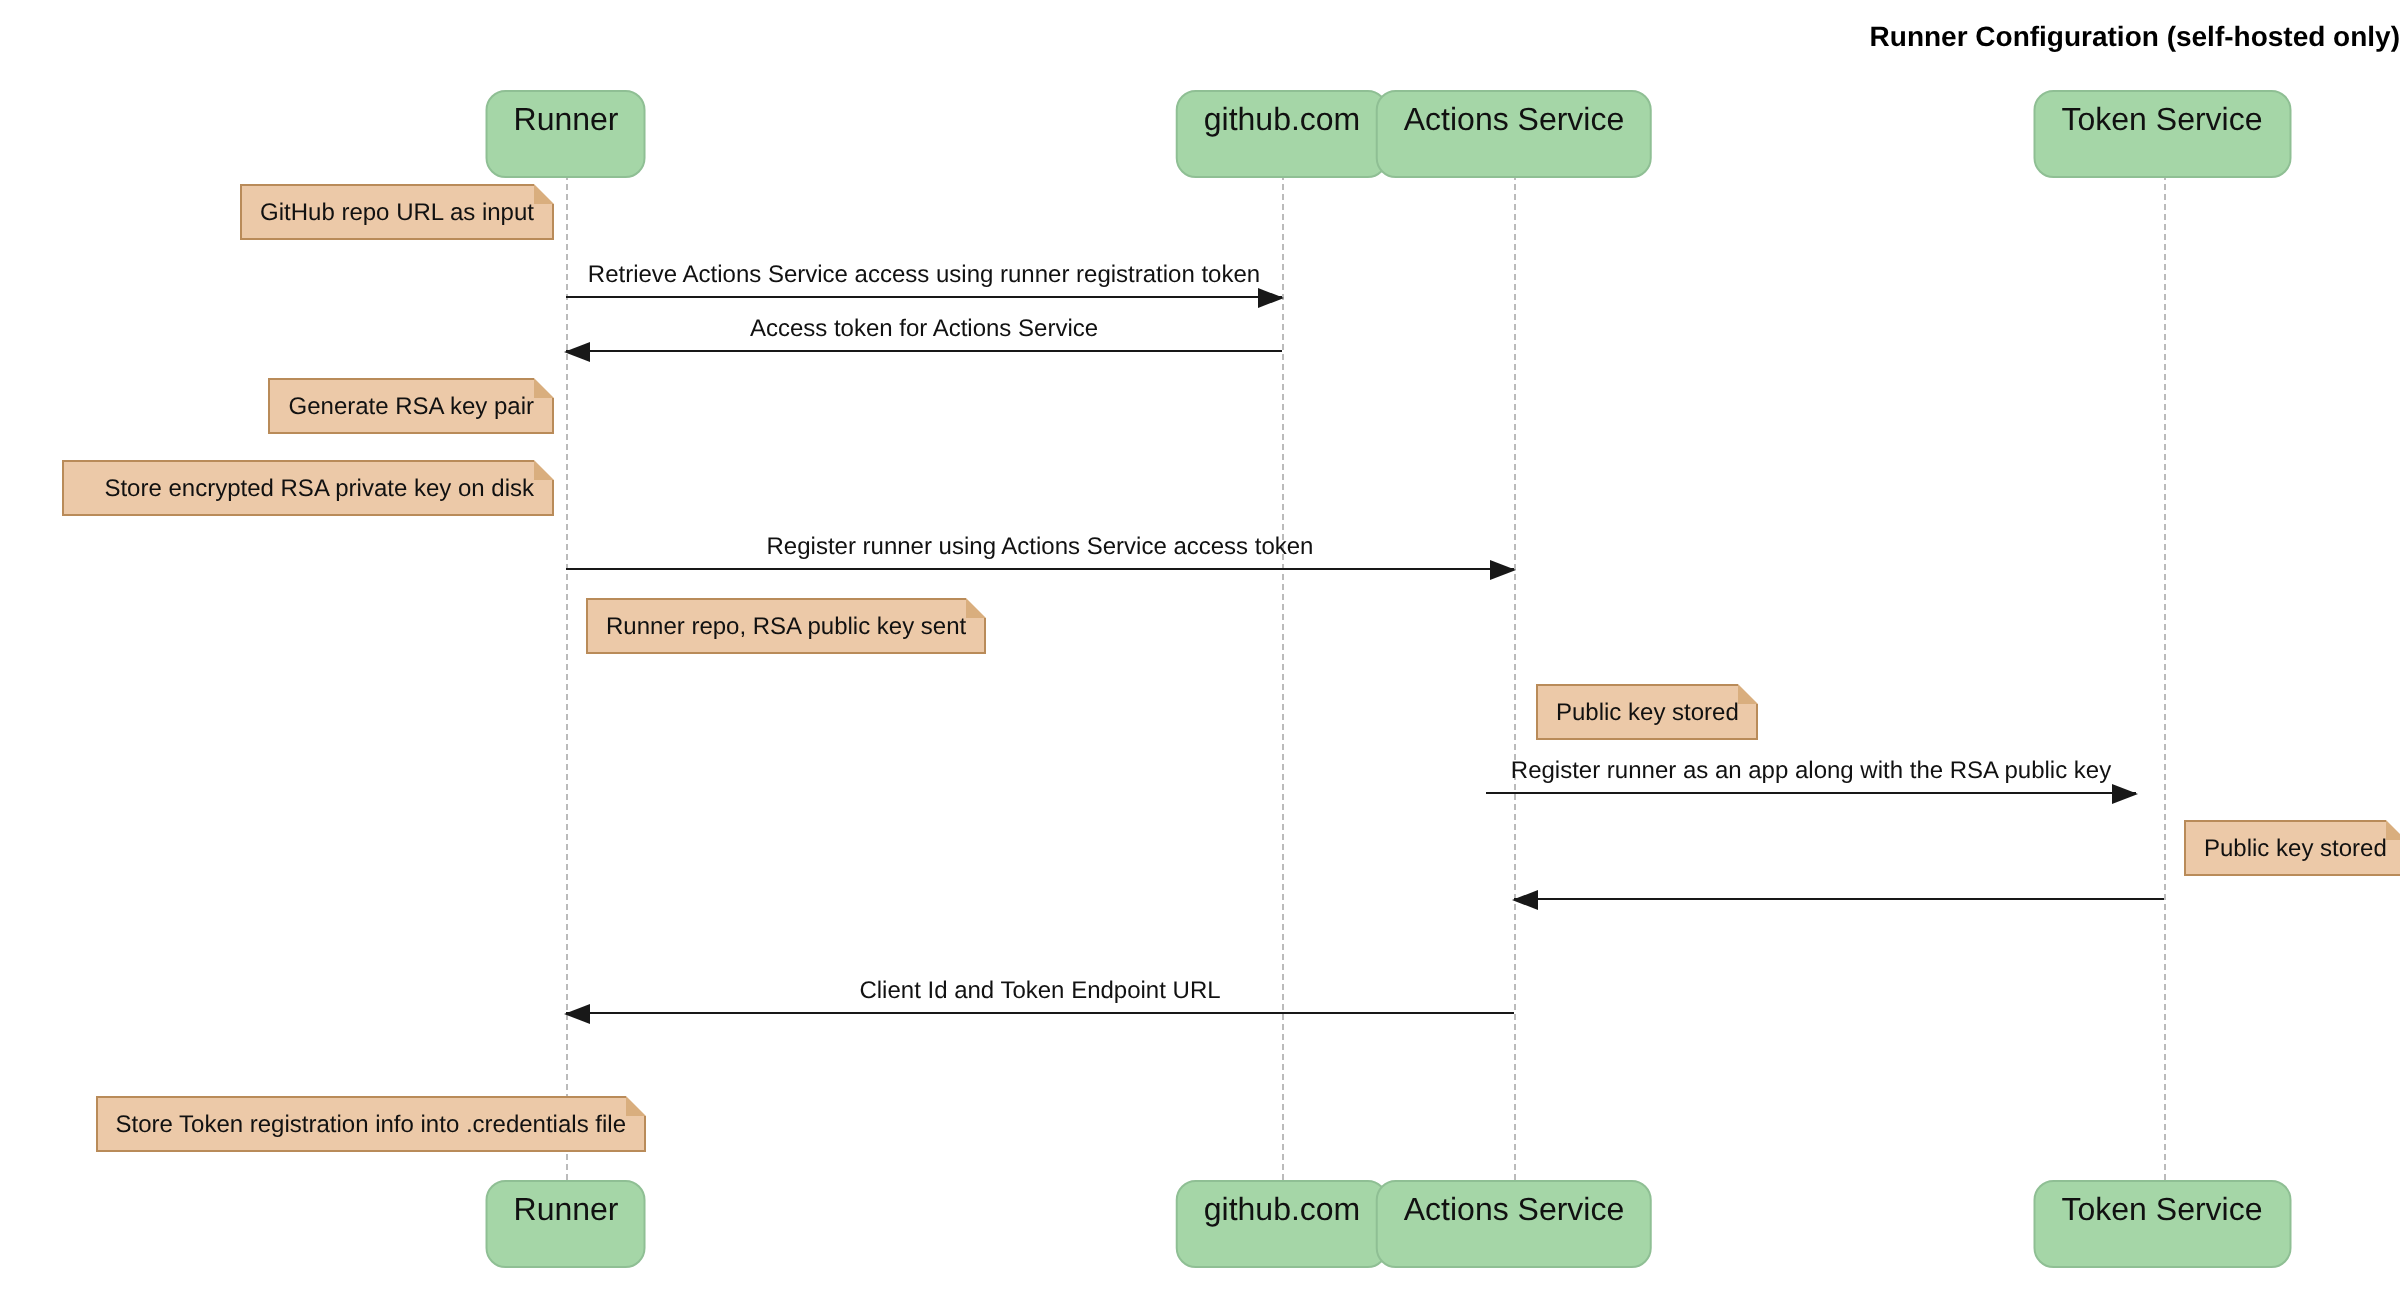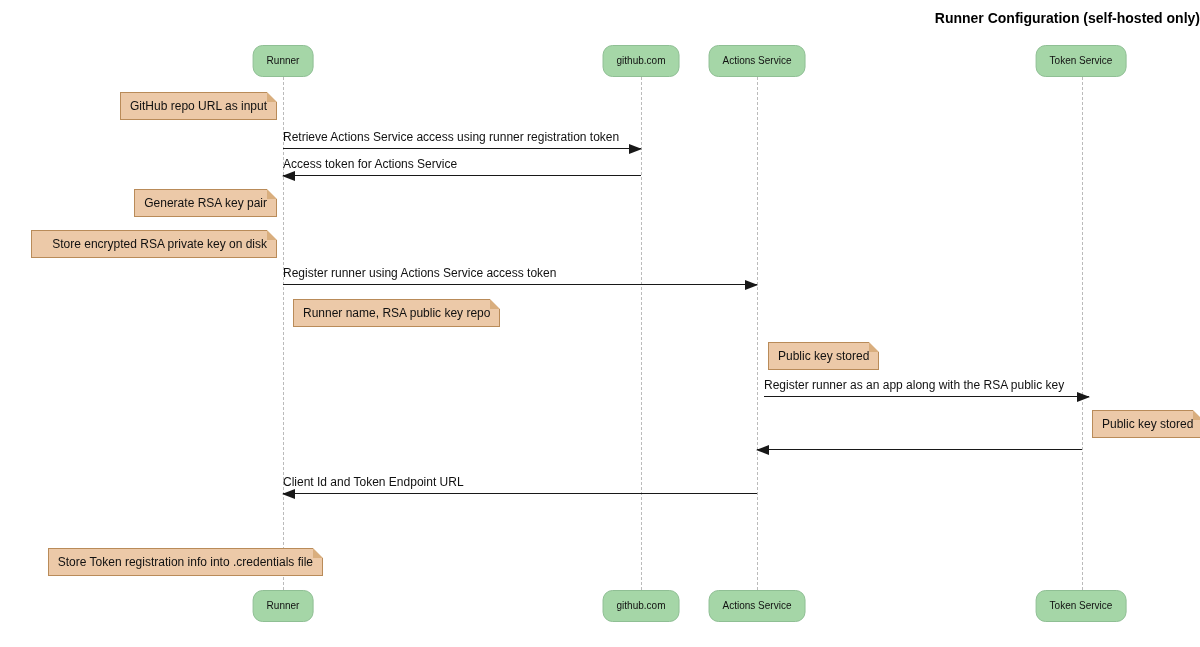--- a/index.html
+++ b/index.html
@@ -20,25 +20,25 @@
     font-weight: bold;
     color: var(--title-color, #000);
   }
   .participant {
     position: absolute;
     transform: translateX(-50%);
     background: var(--participant-fill, #A5D6A7);
     border: 1px solid var(--participant-border, #8FBF94);
     border-radius: 10px;
     padding: 7px 13px;
-    font-size: 10px;
+    font-size: 16px;
     color: #111;
     white-space: nowrap;
     box-sizing: border-box;
-    height: 32px;
+    height: 44px;
     line-height: 16px;
   }
   .lifeline {
     position: absolute;
     top: 77px;
     height: 513px;
     width: 0;
     border-left: 1px dashed var(--lifeline-color, #BBBBBB);
   }
   .note {
@@ -54,20 +54,21 @@
   .note::before {
     content: "";
     position: absolute;
     top: -1px; right: -1px;
     border-style: solid;
     border-width: 0 10px 10px 0;
     border-color: #ffffff #ffffff #D9AE7E #D9AE7E;
   }
   .message { position: absolute; }
   .msg-label {
+    text-align: center;
     font-size: 12px;
     height: 15px;
     line-height: 15px;
     margin-bottom: 3px;
     color: #111;
     white-space: nowrap;
   }
   .msg-line {
     position: relative;
     height: 0;
@@ -108,21 +109,21 @@
   <div class="participant" style="left:1081px;top:45px;">Token Service</div>
 
   <div class="participant" style="left:283px;top:590px;">Runner</div>
   <div class="participant" style="left:641px;top:590px;">github.com</div>
   <div class="participant" style="left:757px;top:590px;">Actions Service</div>
   <div class="participant" style="left:1081px;top:590px;">Token Service</div>
 
   <div class="note" style="right:923px;top:92px;margin-left:20px;">GitHub repo URL as input</div>
   <div class="note" style="right:923px;top:189px;">Generate RSA key pair</div>
   <div class="note" style="right:923px;top:230px;padding-left:20px;">Store encrypted RSA private key on disk</div>
-  <div class="note" style="left:293px;top:299px;">Runner name, RSA public key repo</div>
+  <div class="note" style="left:293px;top:299px;">Runner repo, RSA public key sent</div>
   <div class="note" style="left:768px;top:342px;">Public key stored</div>
   <div class="note" style="left:1092px;top:410px;">Public key stored</div>
   <div class="note" style="right:877px;top:548px;margin-left:18px;">Store Token registration info into .credentials file</div>
 
   <div class="message" style="left:283px;top:130px;width:358px;">
     <div class="msg-label">Retrieve Actions Service access using runner registration token</div>
     <div class="msg-line">
         <span class="arrow-right"></span>
       </div>
   </div>
@@ -134,33 +135,33 @@
       </div>
   </div>
 
   <div class="message" style="left:283px;top:157px;width:358px;">
     <div class="msg-label">Access token for Actions Service</div>
     <div class="msg-line">
         <span class="arrow-left"></span>
       </div>
   </div>
 
-  <div class="message" style="left:764px;top:378px;width:325px;">
+  <div class="message" style="left:743px;top:378px;width:325px;">
     <div class="msg-label">Register runner as an app along with the RSA public key</div>
     <div class="msg-line">
         <span class="arrow-right"></span>
       </div>
   </div>
 
   <div class="message" style="left:757px;top:449px;width:325px;">
     <div class="msg-line">
         <span class="arrow-left"></span>
       </div>
   </div>
 
-  <div class="message" style="left:283px;top:475px;width:474px;">
+  <div class="message" style="left:283px;top:488px;width:474px;">
     <div class="msg-label">Client Id and Token Endpoint URL</div>
     <div class="msg-line">
         <span class="arrow-left"></span>
       </div>
   </div>
 
 </div>
 
 </body></html>

